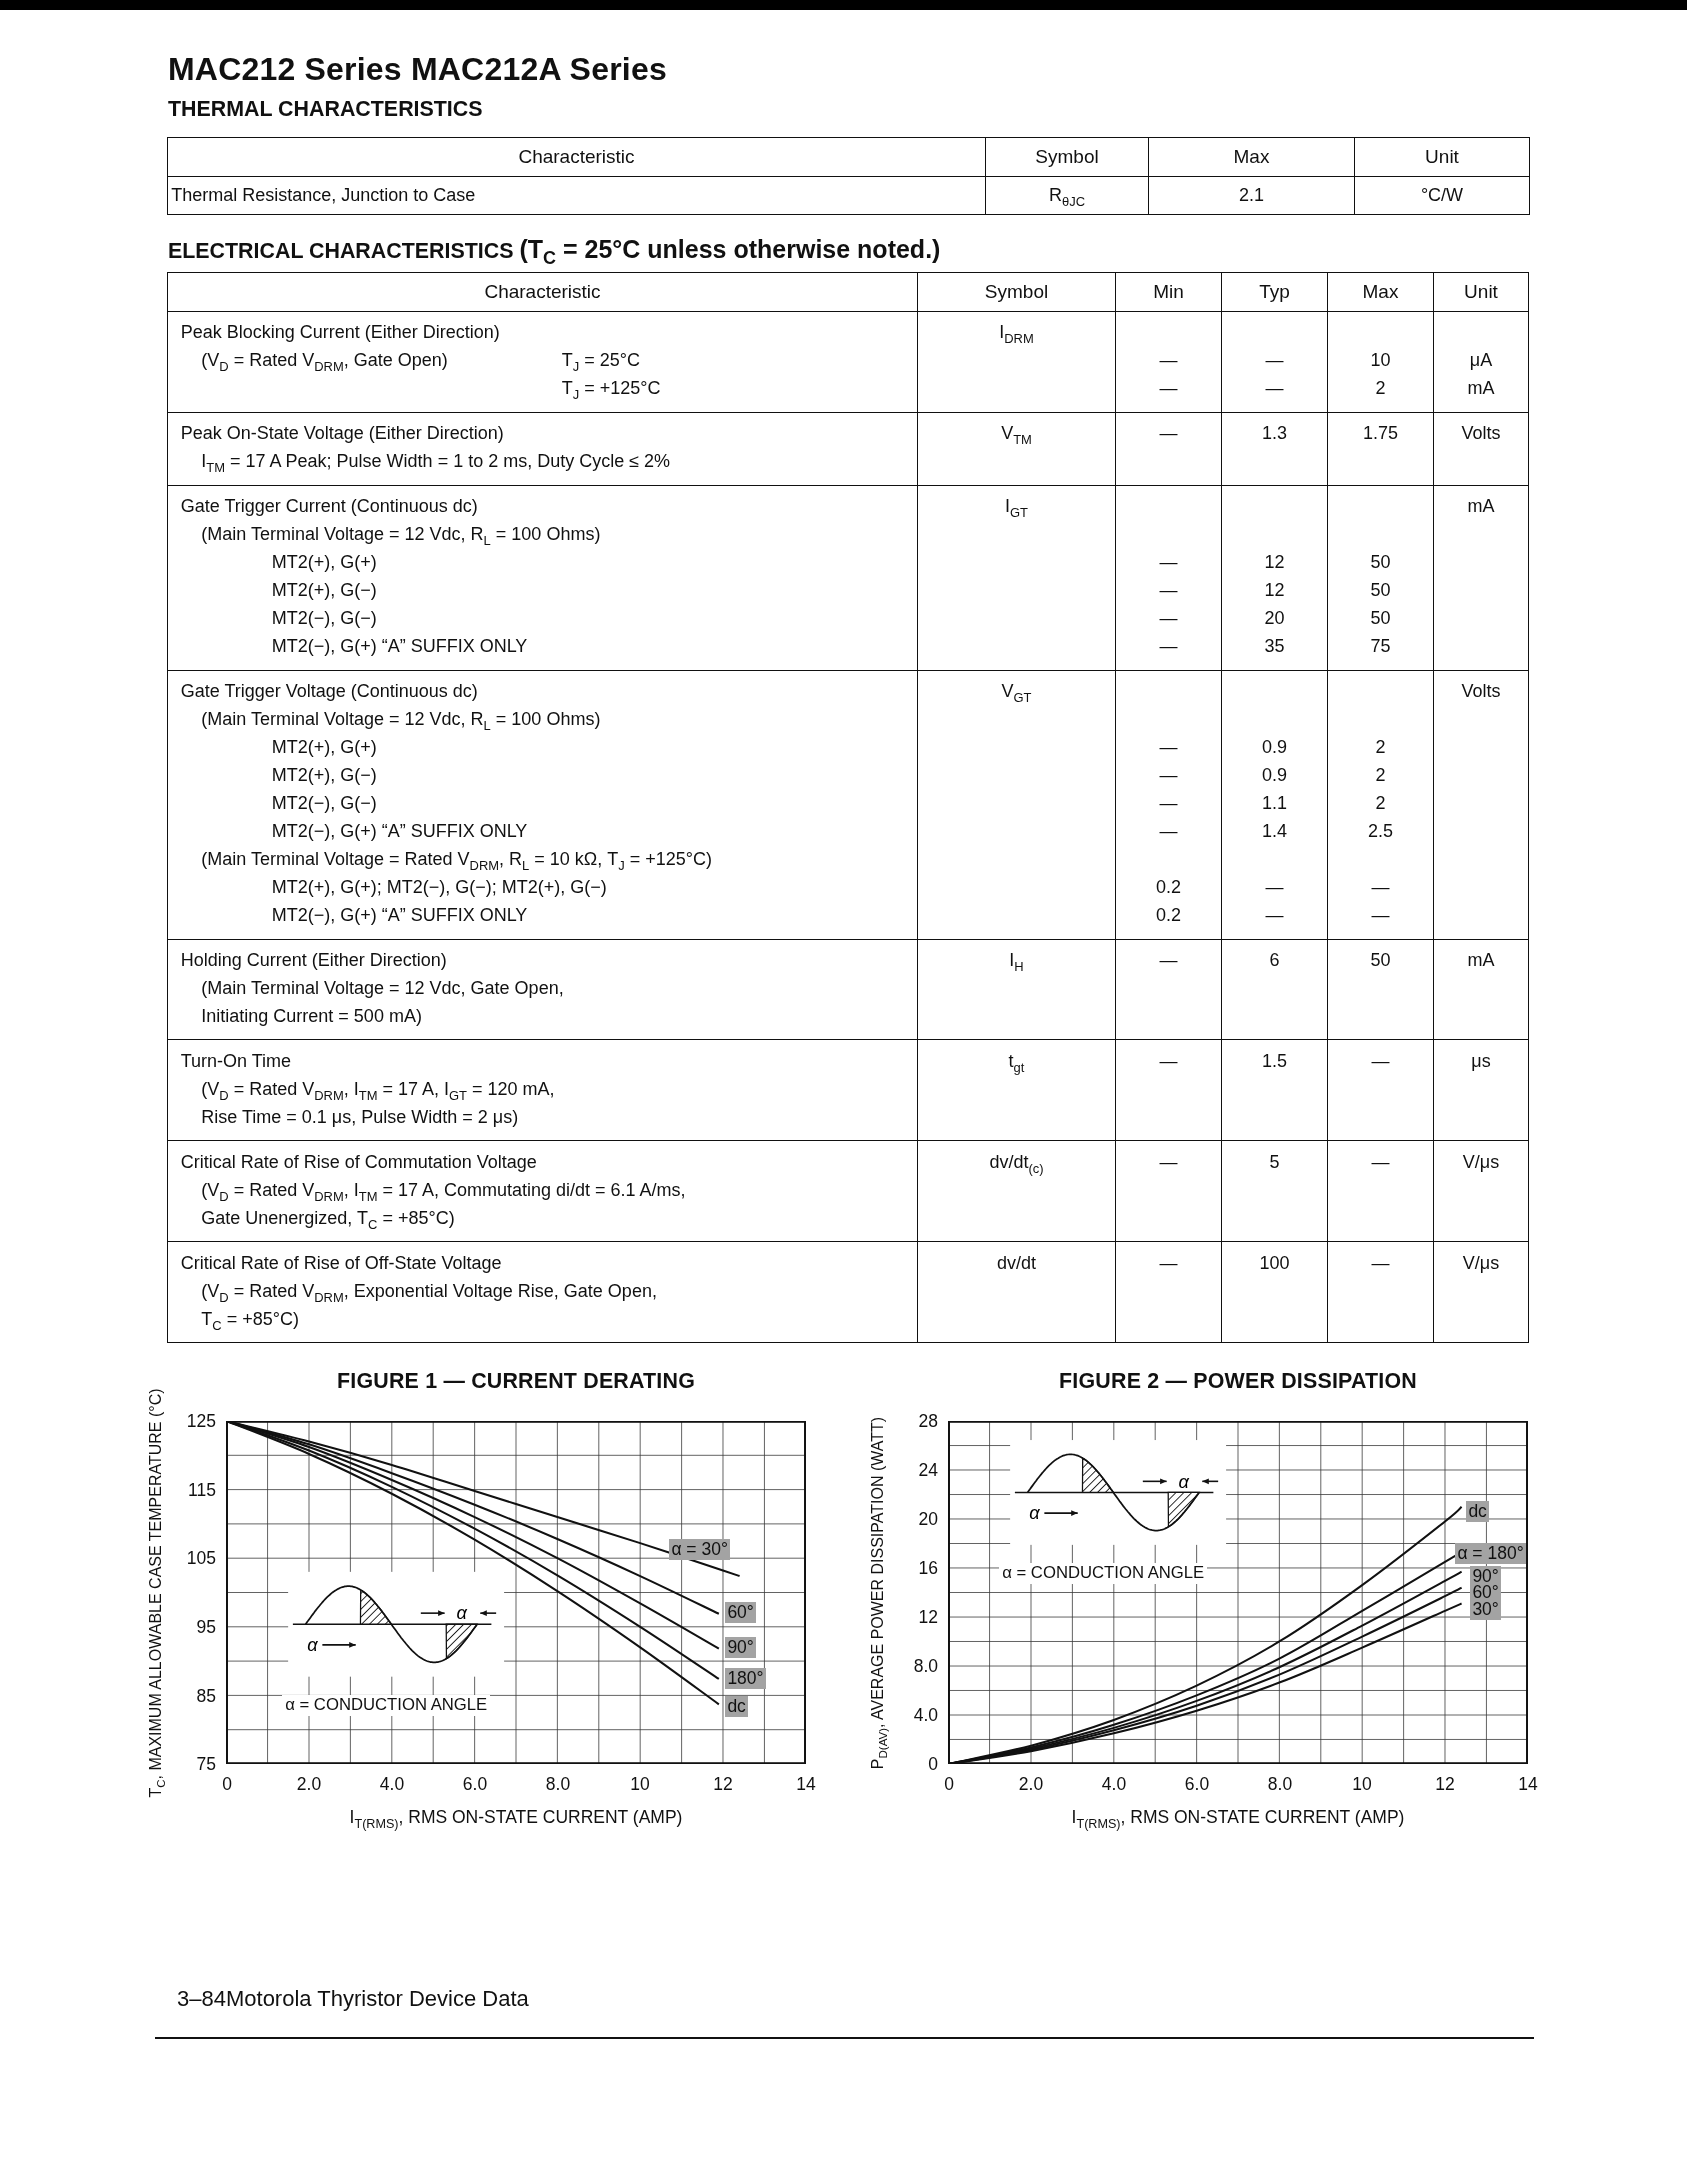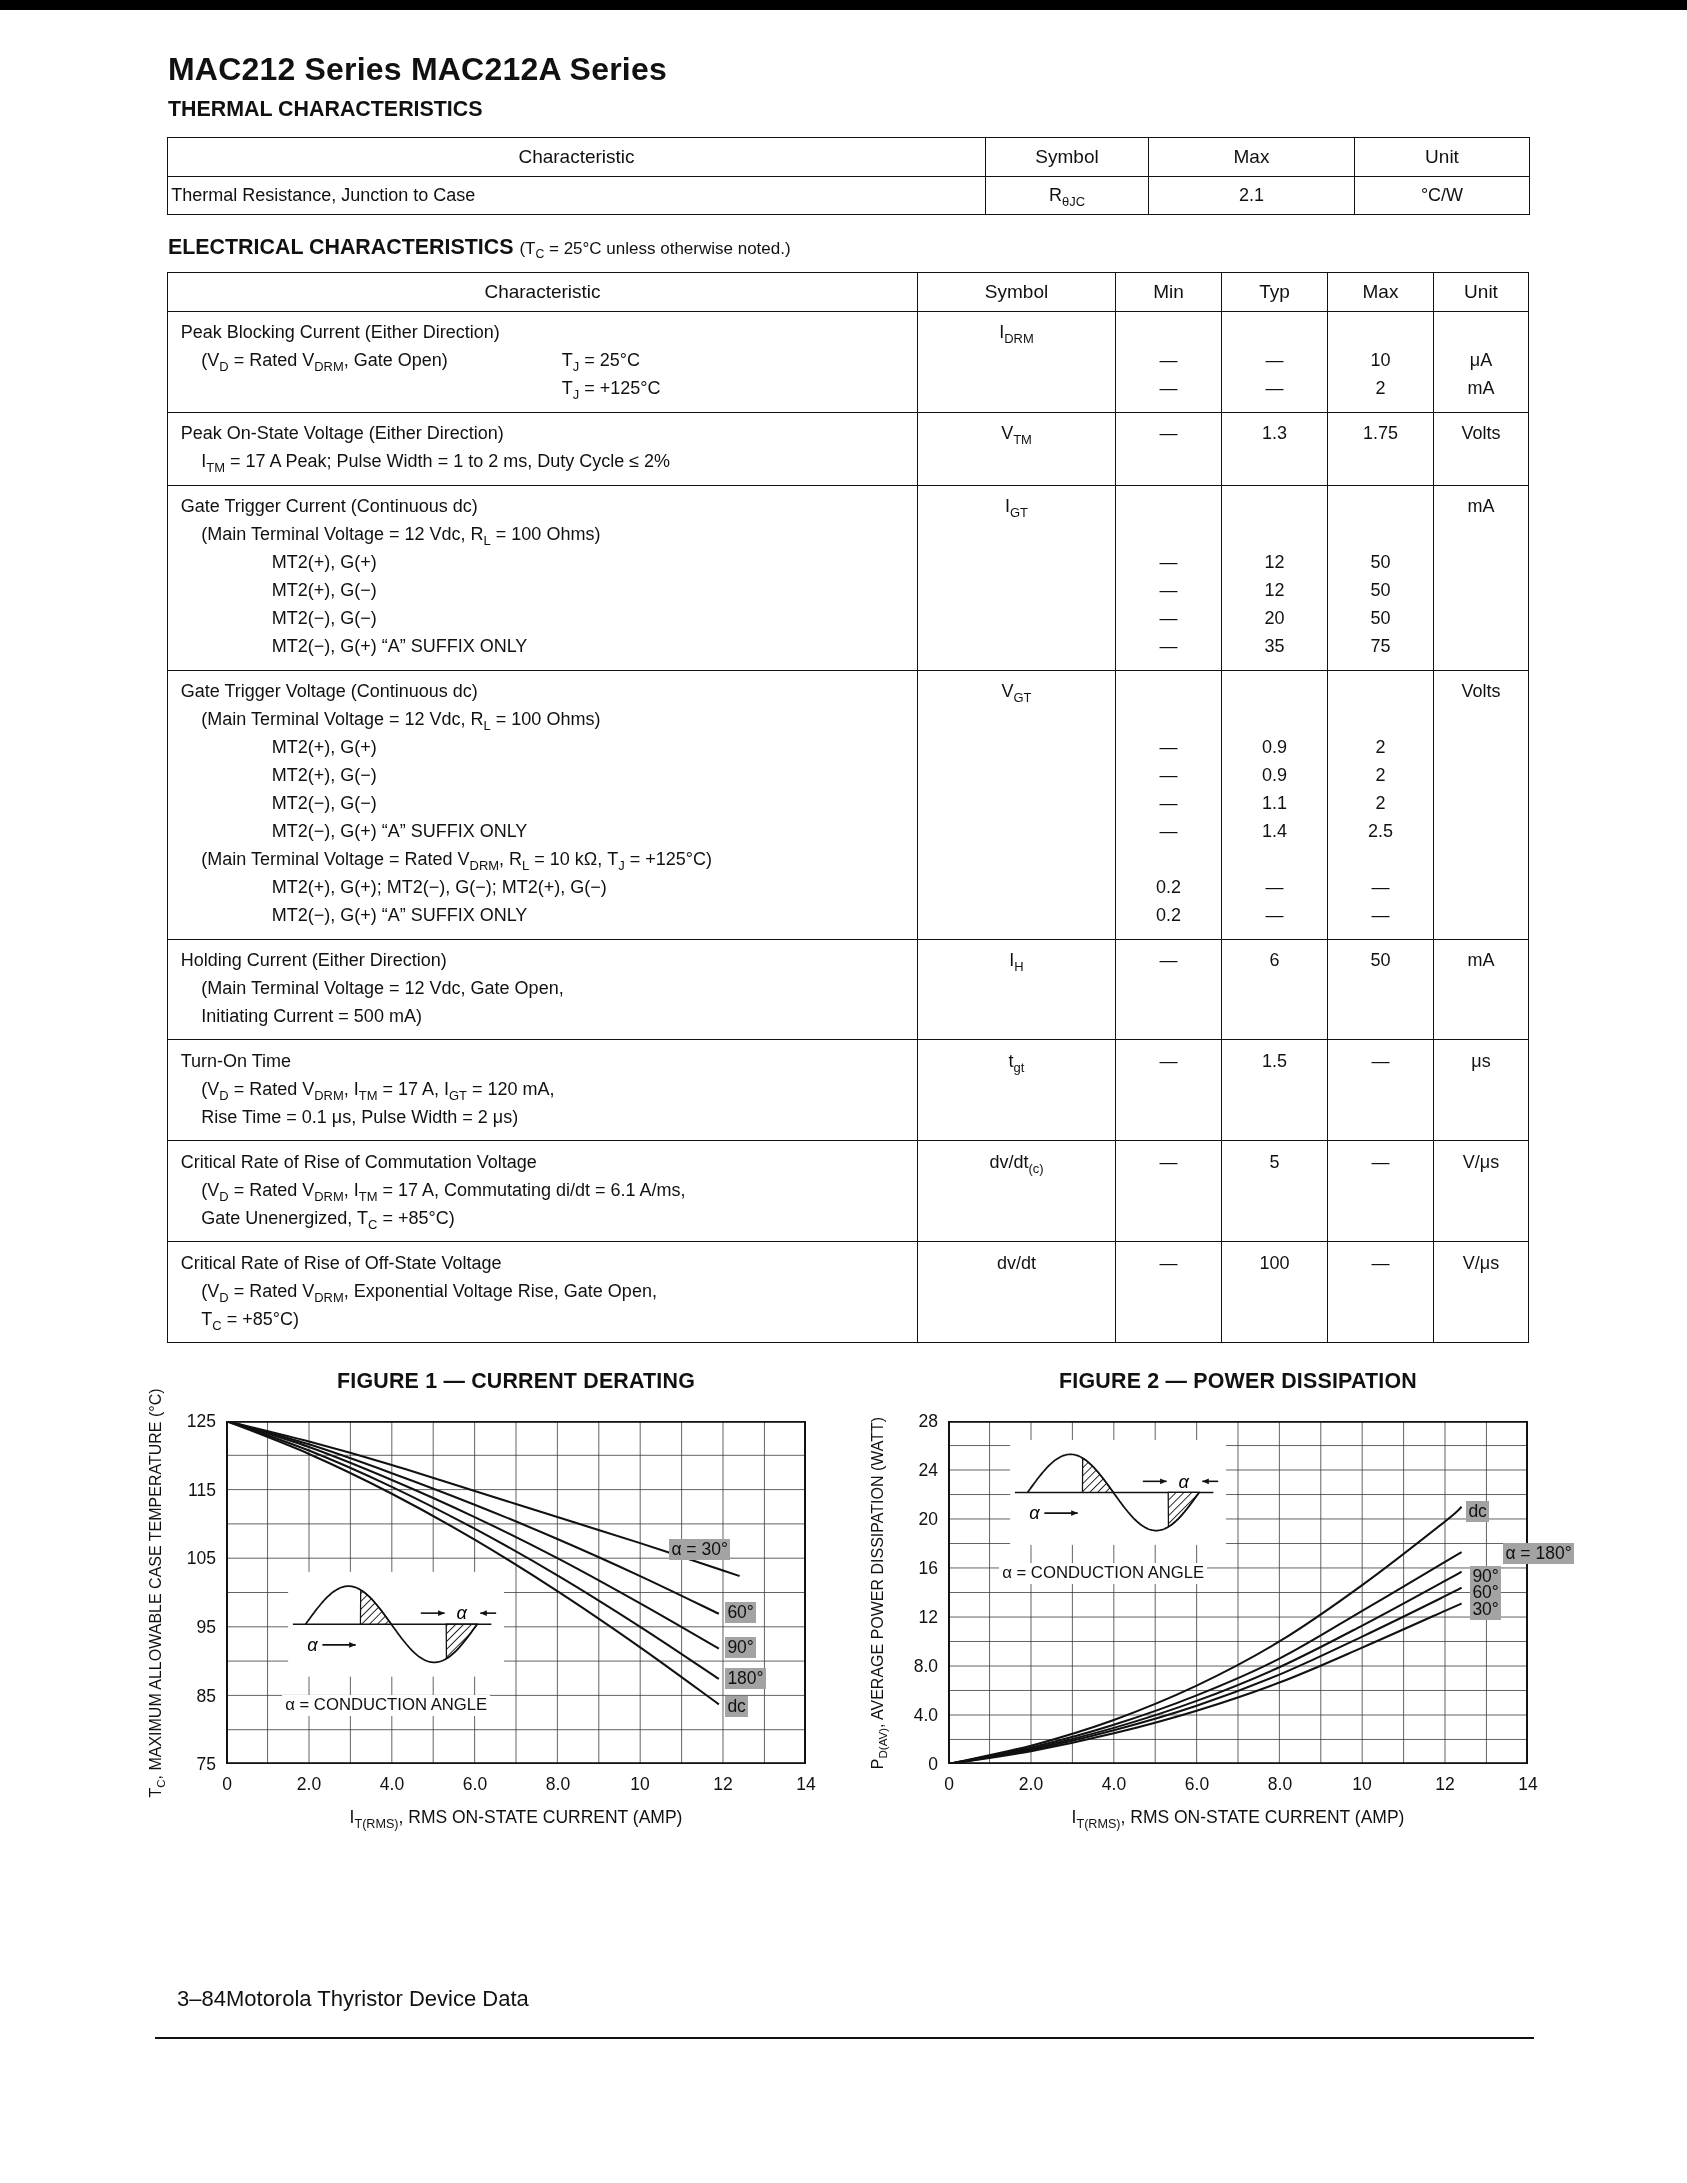--- a/index.html
+++ b/index.html
@@ -3,21 +3,21 @@
 <meta charset="utf-8">
 <style>
   *{box-sizing:border-box;margin:0;padding:0}
   html,body{background:#e8e8e8}
   body{font-family:"Liberation Sans",sans-serif;color:#111}
   .page{position:relative;width:1687px;height:2183px;background:#fff;overflow:hidden;margin:0 auto}
   .topbar{position:absolute;top:0;left:0;width:1687px;height:10.3px;background:#000}
   sub{font-size:72%;line-height:0}
   .doc-title{position:absolute;top:51px;left:168px;font-size:32px;font-weight:bold;letter-spacing:0.2px}
   .sec{position:absolute;left:168px;font-size:21.4px;font-weight:bold}
-  .sec .note{font-weight:normal;font-size:17px}
+  .sec .note{font-weight:bold;font-size:25px}
   #sec-thermal{top:97px}
   #sec-elec{top:235px}
   table.tbl{position:absolute;left:167px;width:1362px;border-collapse:collapse;table-layout:fixed;font-size:18px}
   table.tbl th,table.tbl td{border:1.6px solid #111;vertical-align:top}
   table.tbl th{font-weight:normal;text-align:center;font-size:19px;padding:8px 3.2px}
   #thermal-table{top:137px}
   #thermal-table td{padding:8px 3.2px}
   #elec-table{top:272px}
   .cchar{padding:6.4px 8px 9.5px 12.7px}
   .cchar .line{position:relative;line-height:28px;white-space:nowrap}
@@ -492,21 +492,21 @@
       <div class="xtick" style="left: 146px; top: 424px;">2.0</div>
       <div class="xtick" style="left: 229px; top: 424px;">4.0</div>
       <div class="xtick" style="left: 312px; top: 424px;">6.0</div>
       <div class="xtick" style="left: 395px; top: 424px;">8.0</div>
       <div class="xtick" style="left: 477px; top: 424px;">10</div>
       <div class="xtick" style="left: 560px; top: 424px;">12</div>
       <div class="xtick" style="left: 643px; top: 424px;">14</div>
       <div class="xlab" style="left: 95px; width: 580px; top: 457px;">I<sub>T(RMS)</sub>, RMS ON-STATE CURRENT (AMP)</div>
       <div class="ylab" style="left: 25.4px; top: 243px;">P<sub>D(AV)</sub>, AVERAGE POWER DISSIPATION (WATT)</div>
       <div class="clabel" style="left: 613px; top: 151px;">dc</div>
-      <div class="clabel" style="left: 602px; top: 193px; margin-left: 48px;">α = 180°</div>
+      <div class="clabel" style="left: 602px; top: 193px;">α = 180°</div>
       <div class="clabel" style="left: 617px; top: 216px;">90°</div>
       <div class="clabel" style="left: 617px; top: 232px;">60°</div>
       <div class="clabel" style="left: 617px; top: 249px;">30°</div>
       <div class="inset-cap" style="left: 146px; top: 213px;">α = CONDUCTION ANGLE</div>
     </div>
 
   <div class="footer-rule"></div>
   <div class="footer">
     <span class="fl">3–84</span>
     <span>Motorola Thyristor Device Data</span>

